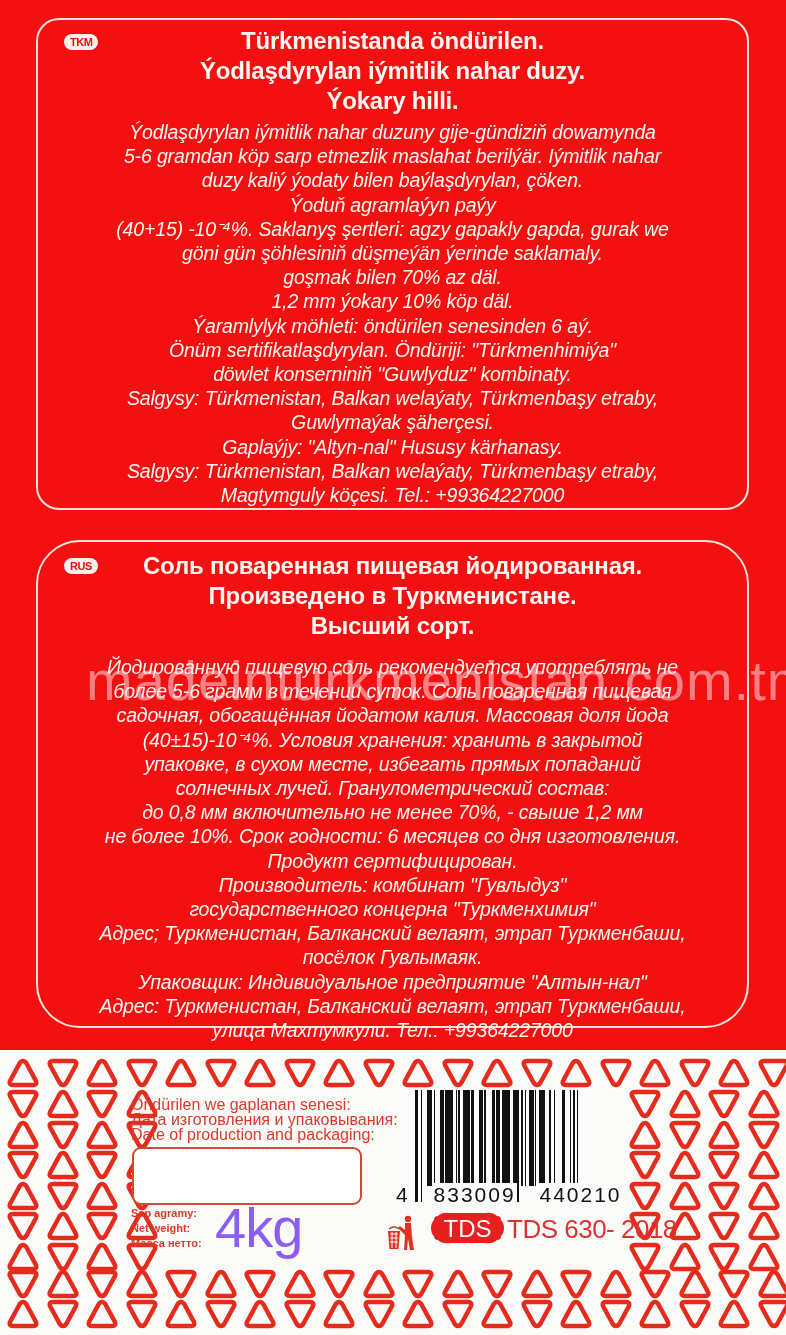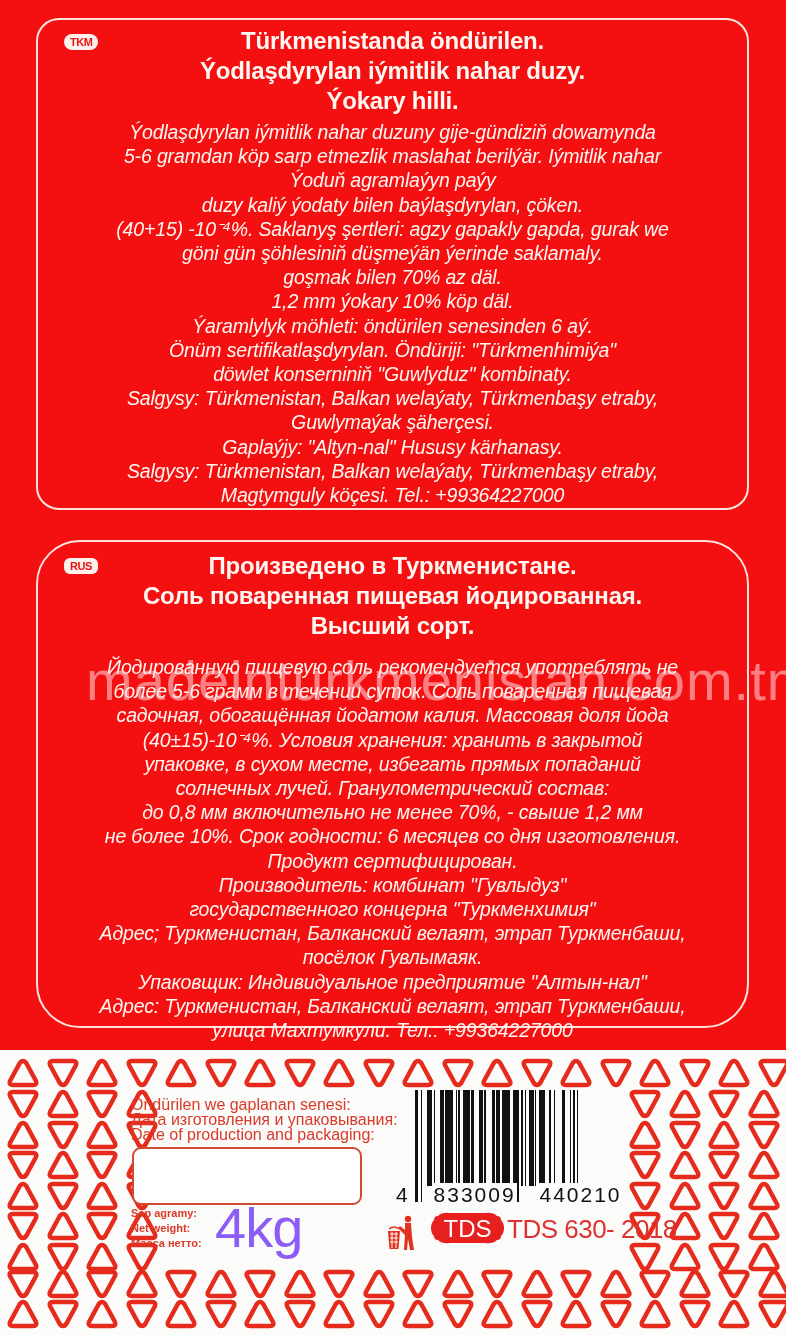--- a/index.html
+++ b/index.html
@@ -3,21 +3,21 @@
 <meta charset="utf-8">
 <style>
   html, body { margin:0; padding:0; }
   body { width:786px; height:1335px; position:relative; overflow:hidden; background:#fbfbf9; font-family:"Liberation Sans", sans-serif; }
   .red-area { position:absolute; left:0; top:0; width:786px; height:1050px; background:#f41010; }
   .panel { position:absolute; border:2px solid #fde3dc; border-radius:44px; box-sizing:border-box; color:#fff7f2; text-align:center; }
   .panel-tkm { left:36px; top:18px; width:713px; height:492px;border-radius:23px; }
   .panel-rus { left:36px; top:540px; width:713px; height:488px; }
   .lang-badge { position:absolute; background:#fff2ee; color:#e81212; font-weight:bold; font-size:11px; border-radius:12px; padding:2px 6px; letter-spacing:-0.5px; }
   .panel-tkm .lang-badge { left:26px; top:14px; }
-  .panel-rus .lang-badge { left:26px; top:16px;border-radius:6px; }
+  .panel-rus .lang-badge { left:26px; top:16px; }
   .heading { font-weight:bold; font-size:24px; line-height:30px; letter-spacing:-0.2px; }
   .panel-tkm .heading-block { margin-top:6px; }
   .panel-rus .heading-block { margin-top:9px; }
   .body-line { font-size:19.5px; line-height:24.2px; letter-spacing:-0.15px; white-space:nowrap;font-style:italic; }
   .panel-tkm .body-block { margin-top:4px; }
   .panel-rus .body-block { margin-top:14px; }
   .watermark { position:absolute; left:86px; top:648px; font-size:56px; color:rgba(255,220,225,0.55); letter-spacing:1px; white-space:nowrap; pointer-events:none; font-weight:normal; }
 
   .tri-row { position:absolute; display:flex; }
   .tri { width:34px; height:32px; margin-right:5.5px; }
@@ -47,42 +47,42 @@
   <div class="panel panel-tkm">
     <span class="lang-badge">TKM</span>
     <div class="heading-block">
       <div class="heading">Türkmenistanda öndürilen.</div>
       <div class="heading">Ýodlaşdyrylan iýmitlik nahar duzy.</div>
       <div class="heading">Ýokary hilli.</div>
     </div>
     <div class="body-block">
       <div class="body-line">Ýodlaşdyrylan iýmitlik nahar duzuny gije-gündiziň dowamynda</div>
       <div class="body-line">5-6 gramdan köp sarp etmezlik maslahat berilýär. Iýmitlik nahar</div>
+      <div class="body-line">duzy kaliý ýodaty bilen baýlaşdyrylan, çöken.</div>
       <div class="body-line">Ýoduň agramlaýyn paýy</div>
-      <div class="body-line">duzy kaliý ýodaty bilen baýlaşdyrylan, çöken.</div>
       <div class="body-line">(40+15) -10⁻⁴%. Saklanyş şertleri: agzy gapakly gapda, gurak we</div>
       <div class="body-line">göni gün şöhlesiniň düşmeýän ýerinde saklamaly.</div>
       <div class="body-line">goşmak bilen 70% az däl.</div>
       <div class="body-line">1,2 mm ýokary 10% köp däl.</div>
       <div class="body-line">Ýaramlylyk möhleti: öndürilen senesinden 6 aý.</div>
       <div class="body-line">Önüm sertifikatlaşdyrylan. Öndüriji: "Türkmenhimiýa"</div>
       <div class="body-line">döwlet konserniniň "Guwlyduz" kombinaty.</div>
       <div class="body-line">Salgysy: Türkmenistan, Balkan welaýaty, Türkmenbaşy etraby,</div>
       <div class="body-line">Guwlymaýak şäherçesi.</div>
       <div class="body-line">Gaplaýjy: "Altyn-nal" Hususy kärhanasy.</div>
       <div class="body-line">Salgysy: Türkmenistan, Balkan welaýaty, Türkmenbaşy etraby,</div>
       <div class="body-line">Magtymguly köçesi.  Tel.: +99364227000</div>
     </div>
   </div>
 
   <div class="panel panel-rus">
     <span class="lang-badge">RUS</span>
     <div class="heading-block">
+      <div class="heading">Соль поваренная пищевая йодированная.</div>
       <div class="heading">Произведено в Туркменистане.</div>
-      <div class="heading">Соль поваренная пищевая йодированная.</div>
       <div class="heading">Высший сорт.</div>
     </div>
     <div class="body-block">
       <div class="body-line">Йодированную пищевую соль рекомендуется употреблять не</div>
       <div class="body-line">более 5-6 грамм в течении суток. Соль поваренная пищевая</div>
       <div class="body-line">садочная, обогащённая йодатом калия. Массовая доля йода</div>
       <div class="body-line">(40±15)-10⁻⁴%. Условия хранения: хранить в закрытой</div>
       <div class="body-line">упаковке, в сухом месте, избегать прямых попаданий</div>
       <div class="body-line">солнечных лучей. Гранулометрический состав:</div>
       <div class="body-line">до 0,8 мм включительно не менее 70%, - свыше 1,2 мм</div>

